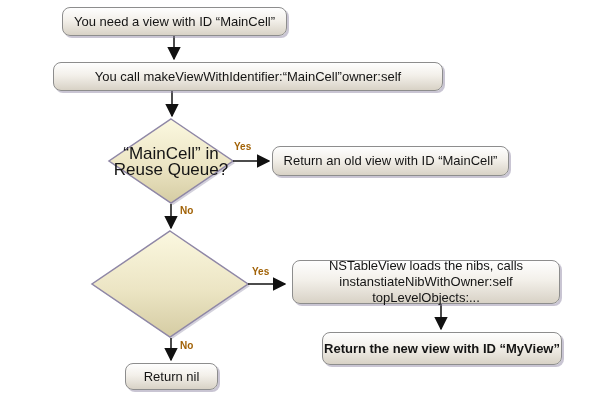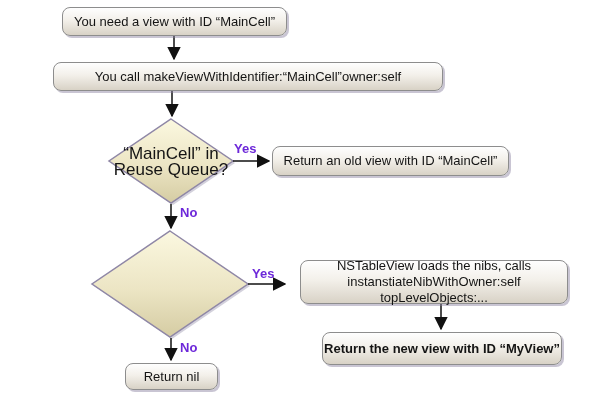--- a/index.html
+++ b/index.html
@@ -14,26 +14,26 @@
     border:1px solid #8d8d8d;border-radius:8px;
     background:linear-gradient(180deg,#fefefe 0%,#f3f0ea 45%,#d8d2c6 100%);
     box-shadow:2px 2px 0 rgba(136,127,158,0.45);
     box-sizing:border-box;
   }
   .dtext{
     position:absolute;text-align:center;font-size:17px;line-height:16px;
     white-space:pre-line;
   }
   .edge-label{
-    position:absolute;font-size:13px;font-weight:bold;color:#6d28d9;
+    position:absolute;font-size:10px;font-weight:bold;color:#a16207;
   }
   #node-need-view   {left:62px;  top:7px;   width:225px; height:29px;}
   #node-call-make   {left:13px;   top:62px;  width:390px; height:29px;margin-left:40px;}
   #node-return-old  {left:272px; top:146px; width:237px; height:30px;}
-  #node-load-nib    {left:300px; top:260px; width:268px; height:44px;}
+  #node-load-nib    {left:292px; top:260px; width:268px; height:44px;}
   #node-return-new  {left:322px; top:332px; width:240px; height:33px;font-weight:bold;}
   #node-return-nil  {left:125px; top:363px; width:93px;  height:27px;}
   #label-decision-reuse    {left:109px; top:146px; width:124px;}
   #label-decision-designed {left:90px;  top:262px; width:162px;}
   #edge-yes1{left:234px; top:141px;}
   #edge-no1 {left:180px; top:205px;}
   #edge-yes2{left:252px; top:266px;}
   #edge-no2 {left:180px; top:340px;}
 </style>
 </head>

